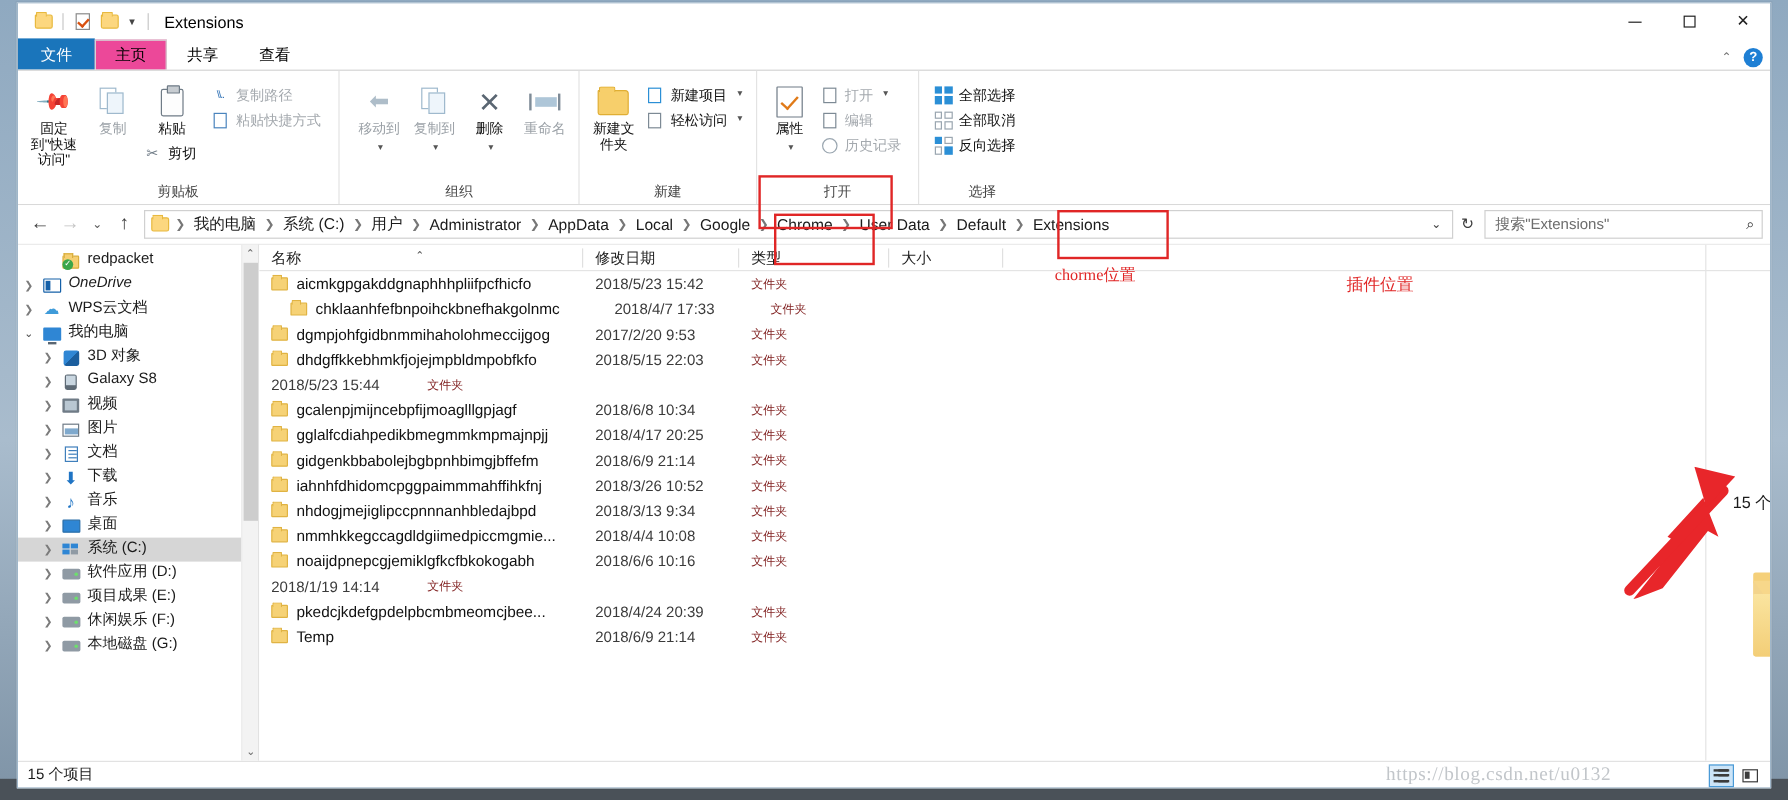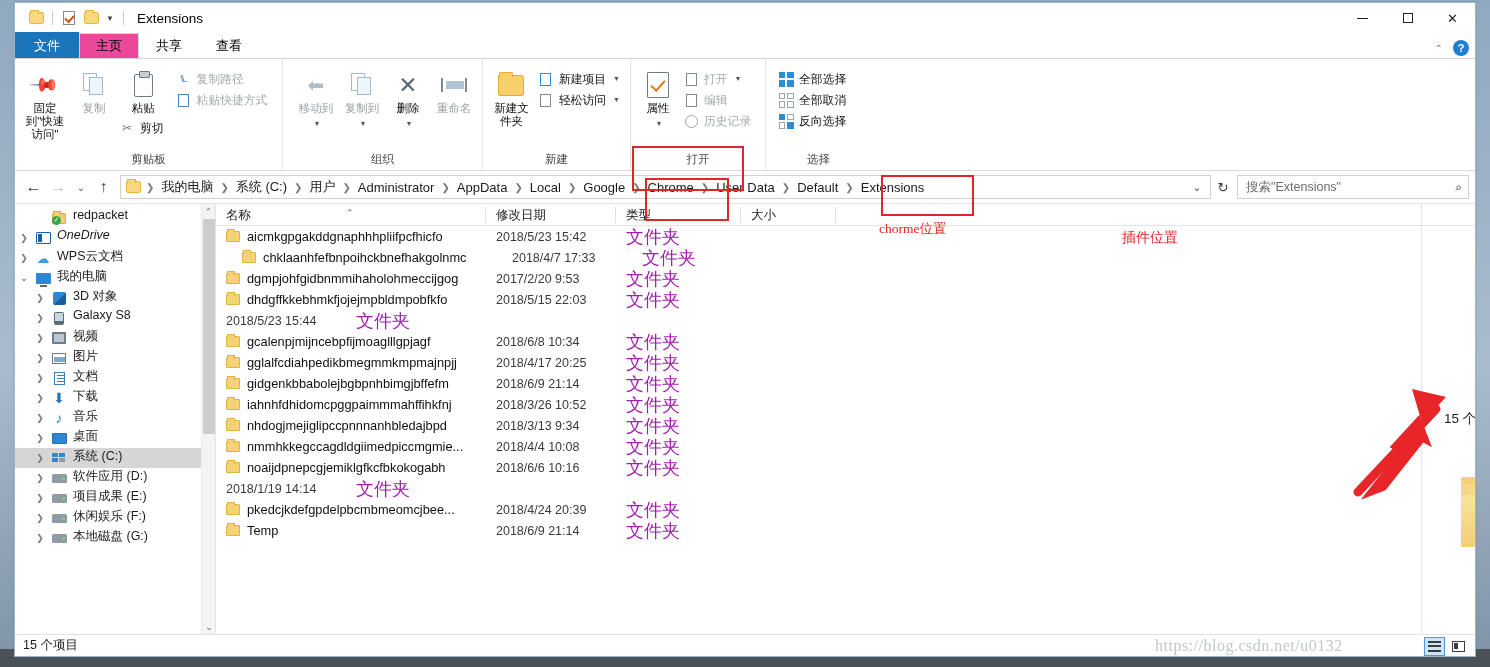--- a/index.html
+++ b/index.html
@@ -228,21 +228,21 @@
   .colheaders{ display:flex; height:22px; border-bottom:1px solid #e4e4e4; align-items:center; position:relative; }
   .colh{ font-size:12.5px; color:#1b1b1b; padding-left:10px; position:relative; height:22px; line-height:22px; cursor:default; }
   .colh .divider{ position:absolute; right:0; top:3px; bottom:3px; width:1px; background:#e0e0e0; }
   .sortcaret{ position:absolute; left:130px; top:-2px; font-size:9px; color:#5b5b5b; }
   .rows{ }
   .row{ display:flex; align-items:center; height:21px; cursor:default; }
   .cell-name{ display:flex; align-items:center; gap:7px; padding-left:10px; font-size:12.8px; color:#111; }
   .rowfolder{ width:14px;height:11px;background:#f6d276;border:1px solid #e0b343;border-radius:1px;position:relative;flex:0 0 14px; }
   .rowfolder:before{ content:"";position:absolute;left:0;top:-3px;width:6px;height:3px;background:#f6d276;border:1px solid #e0b343;border-bottom:none;border-radius:1px 1px 0 0; }
   .cell-date{ font-size:12.5px;color:#3a3a3a; }
-  .cell-type{ font-size:18px;color:#a21caf;font-family:Liberation Mono, monospace; }
+  .cell-type{ font-size:10px;color:#7f1d1d;font-family:Liberation Mono, monospace; }
 
   
   .anno-text{
     position:absolute; color:#e02626; font-size:13.5px; white-space:nowrap; pointer-events:none;
     font-family:"Liberation Serif","DejaVu Serif",serif;
   }
   #anno-chorme{ left:663px; top:16px; font-size:13.5px; }
   #anno-plugin{ left:906px; top:25px; font-family:"Liberation Sans","DejaVu Sans",sans-serif; font-size:14px; }
   #preview-count{
     position:absolute; left:1228px; top:206px; font-size:13.5px; color:#1b1b1b; white-space:nowrap;

